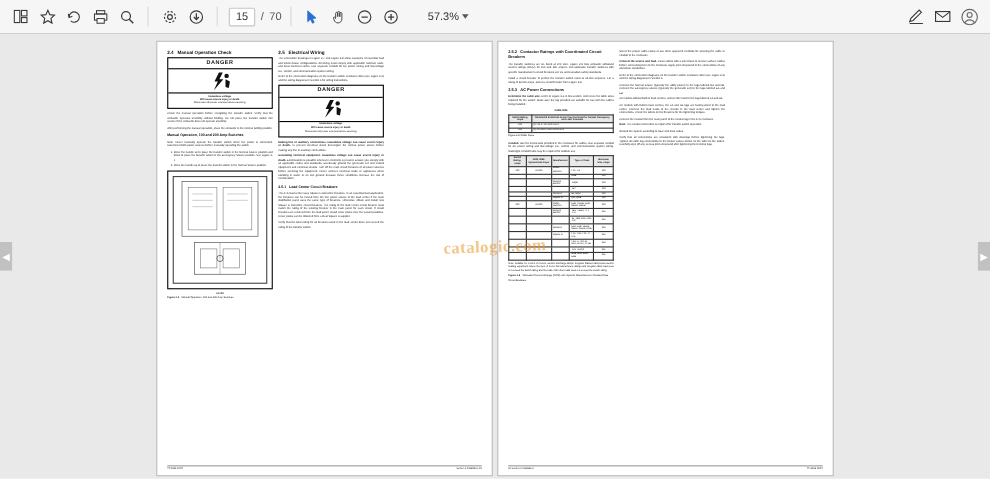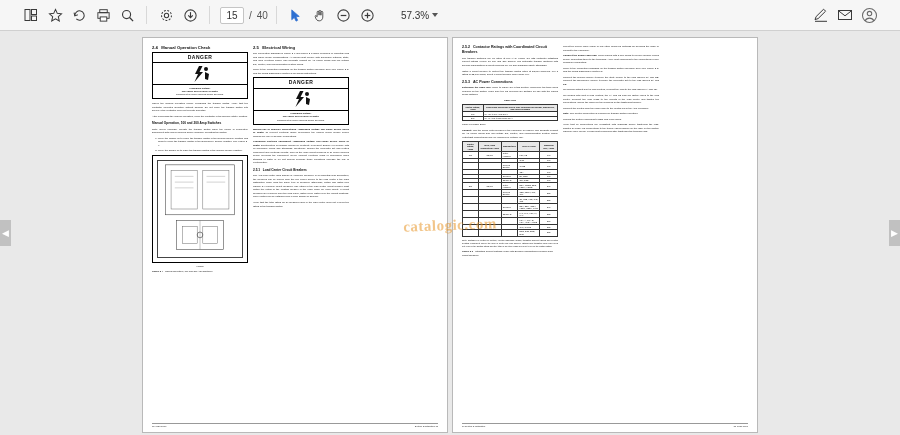--- a/index.html
+++ b/index.html
@@ -12,21 +12,21 @@
   }
   #app { width: 900px; height: 435px; position: relative; background: #efefef; }
 
   
   .toolbar {
     height: 31px;
     background: #f6f6f6;
     border-bottom: 1px solid #d0d0d0;
     display: flex;
     align-items: center;
-    padding: 0 20px;
+    padding: 0 8px;
     gap: 2px;
     position: relative;
     z-index: 5;
   }
   .tb-btn {
     width: 22px; height: 22px;
     display: flex; align-items: center; justify-content: center;
     color: #3a3a3a;
     border-radius: 3px;
     cursor: pointer;
@@ -248,21 +248,21 @@
           <line x1="8" y1="4.4" x2="8" y2="10.2" stroke="#3a3a3a" stroke-width="1.2"></line>
           <polyline points="5.6,7.9 8,10.4 10.4,7.9" fill="none" stroke="#3a3a3a" stroke-width="1.2"></polyline>
         </svg>
     </div>
 
     <div class="tb-sep"></div>
 
     <div class="page-box">
       <input class="page-input" value="15" style="">
       <span class="page-total">/</span>
-      <span class="page-total">40</span>
+      <span class="page-total">70</span>
     </div>
 
     <div class="tb-sep"></div>
 
     <div class="tb-btn">
       <svg width="15" height="15" viewBox="0 0 16 16">
           <polygon points="4,2 4,12.5 6.7,10.1 8.6,14 10.3,13.1 8.5,9.4 12,9" fill="#2d6fd1" stroke="#2d6fd1" stroke-width="0.8"></polygon>
         </svg>
     </div>
     <div class="tb-btn">

